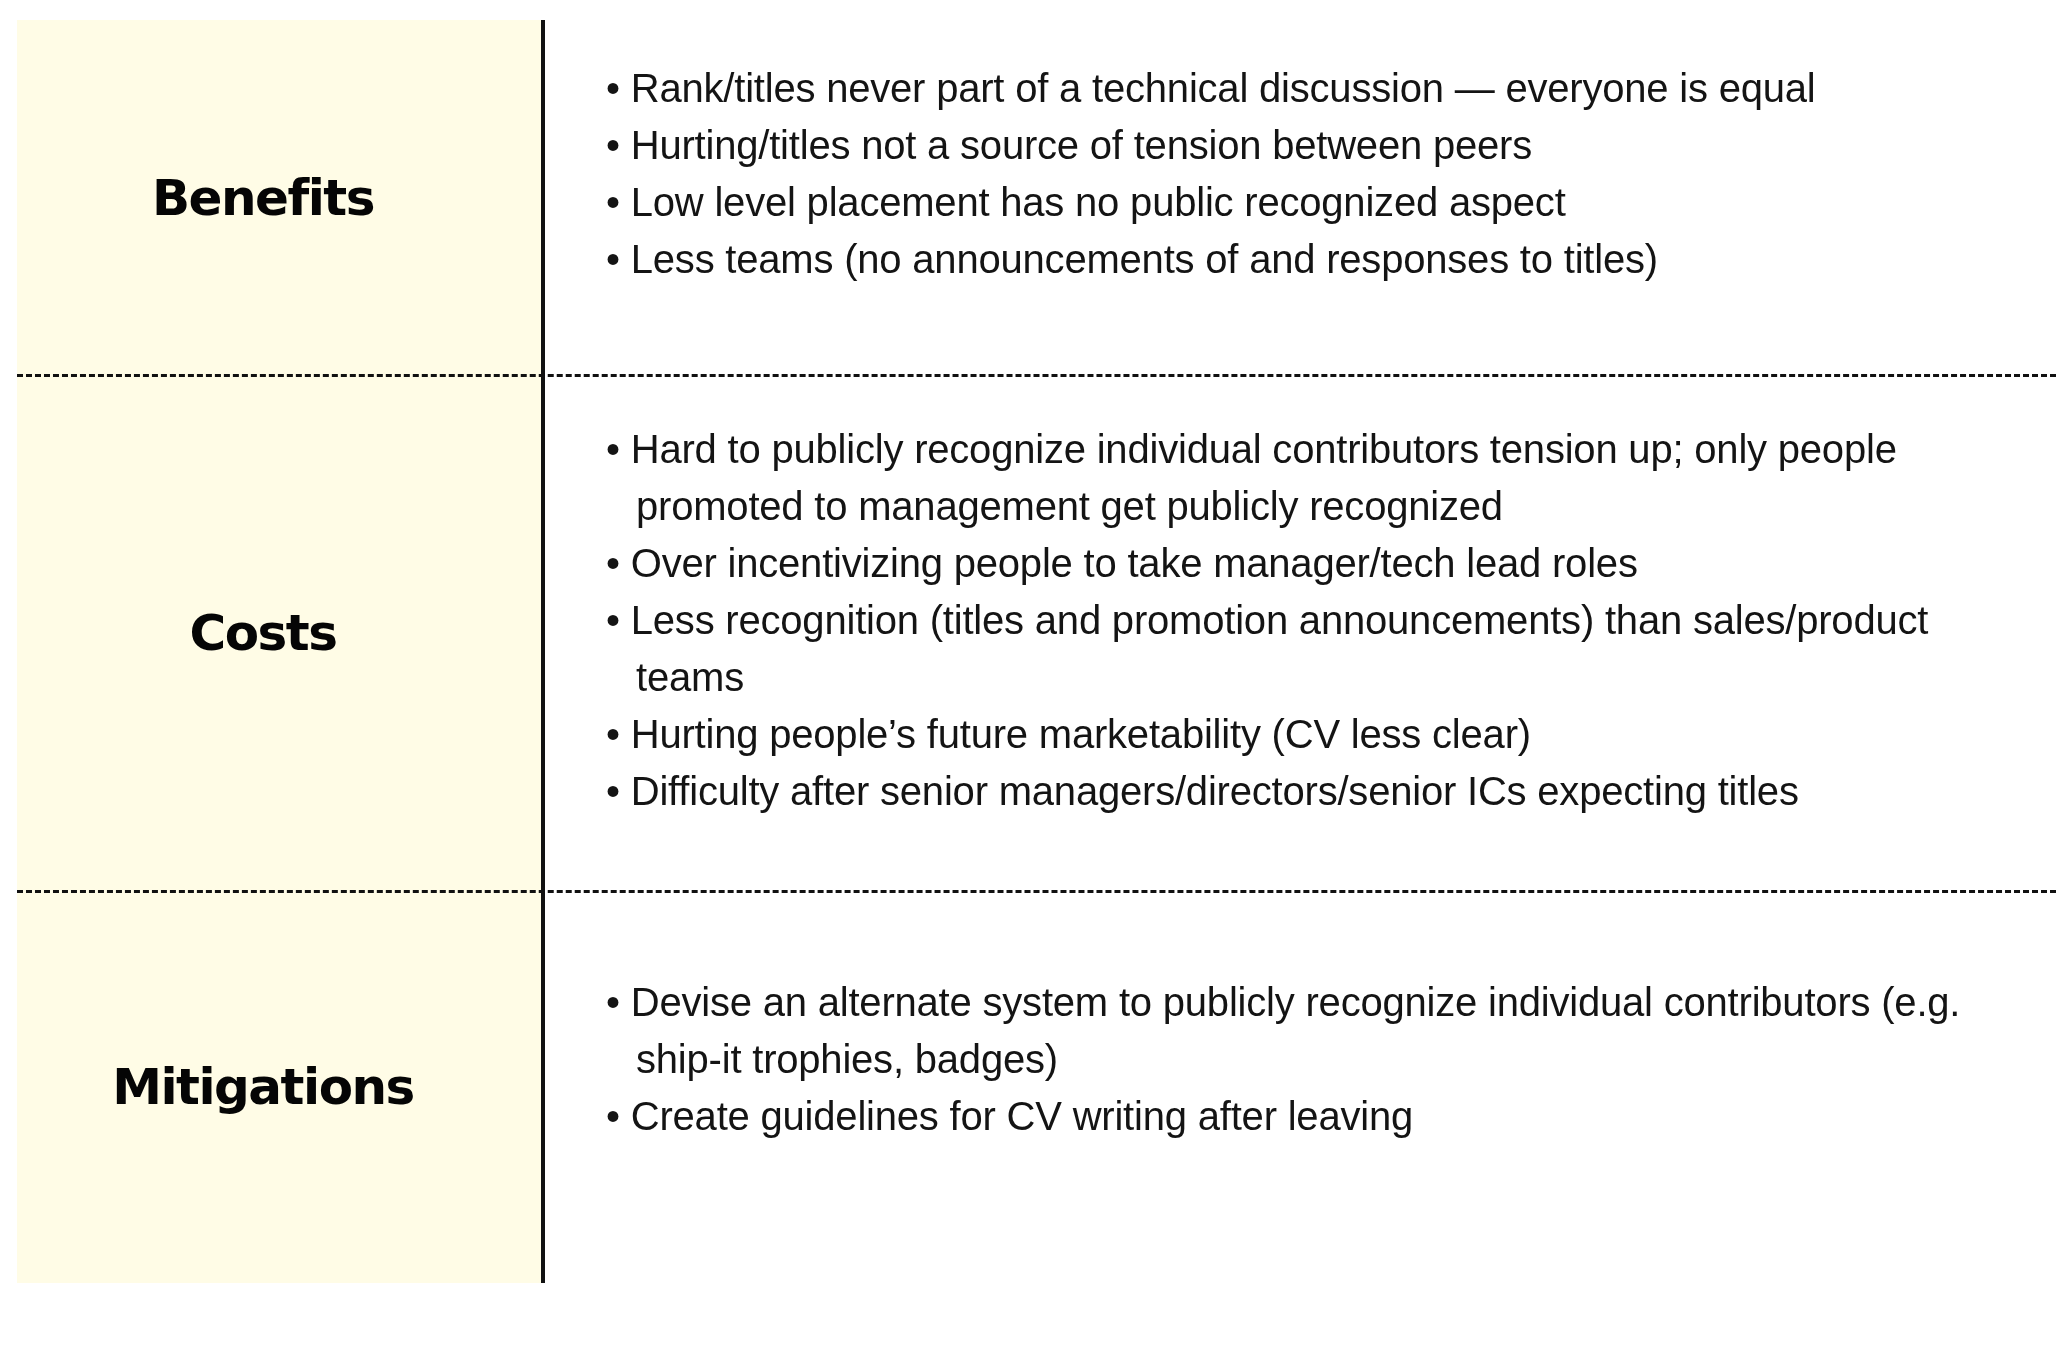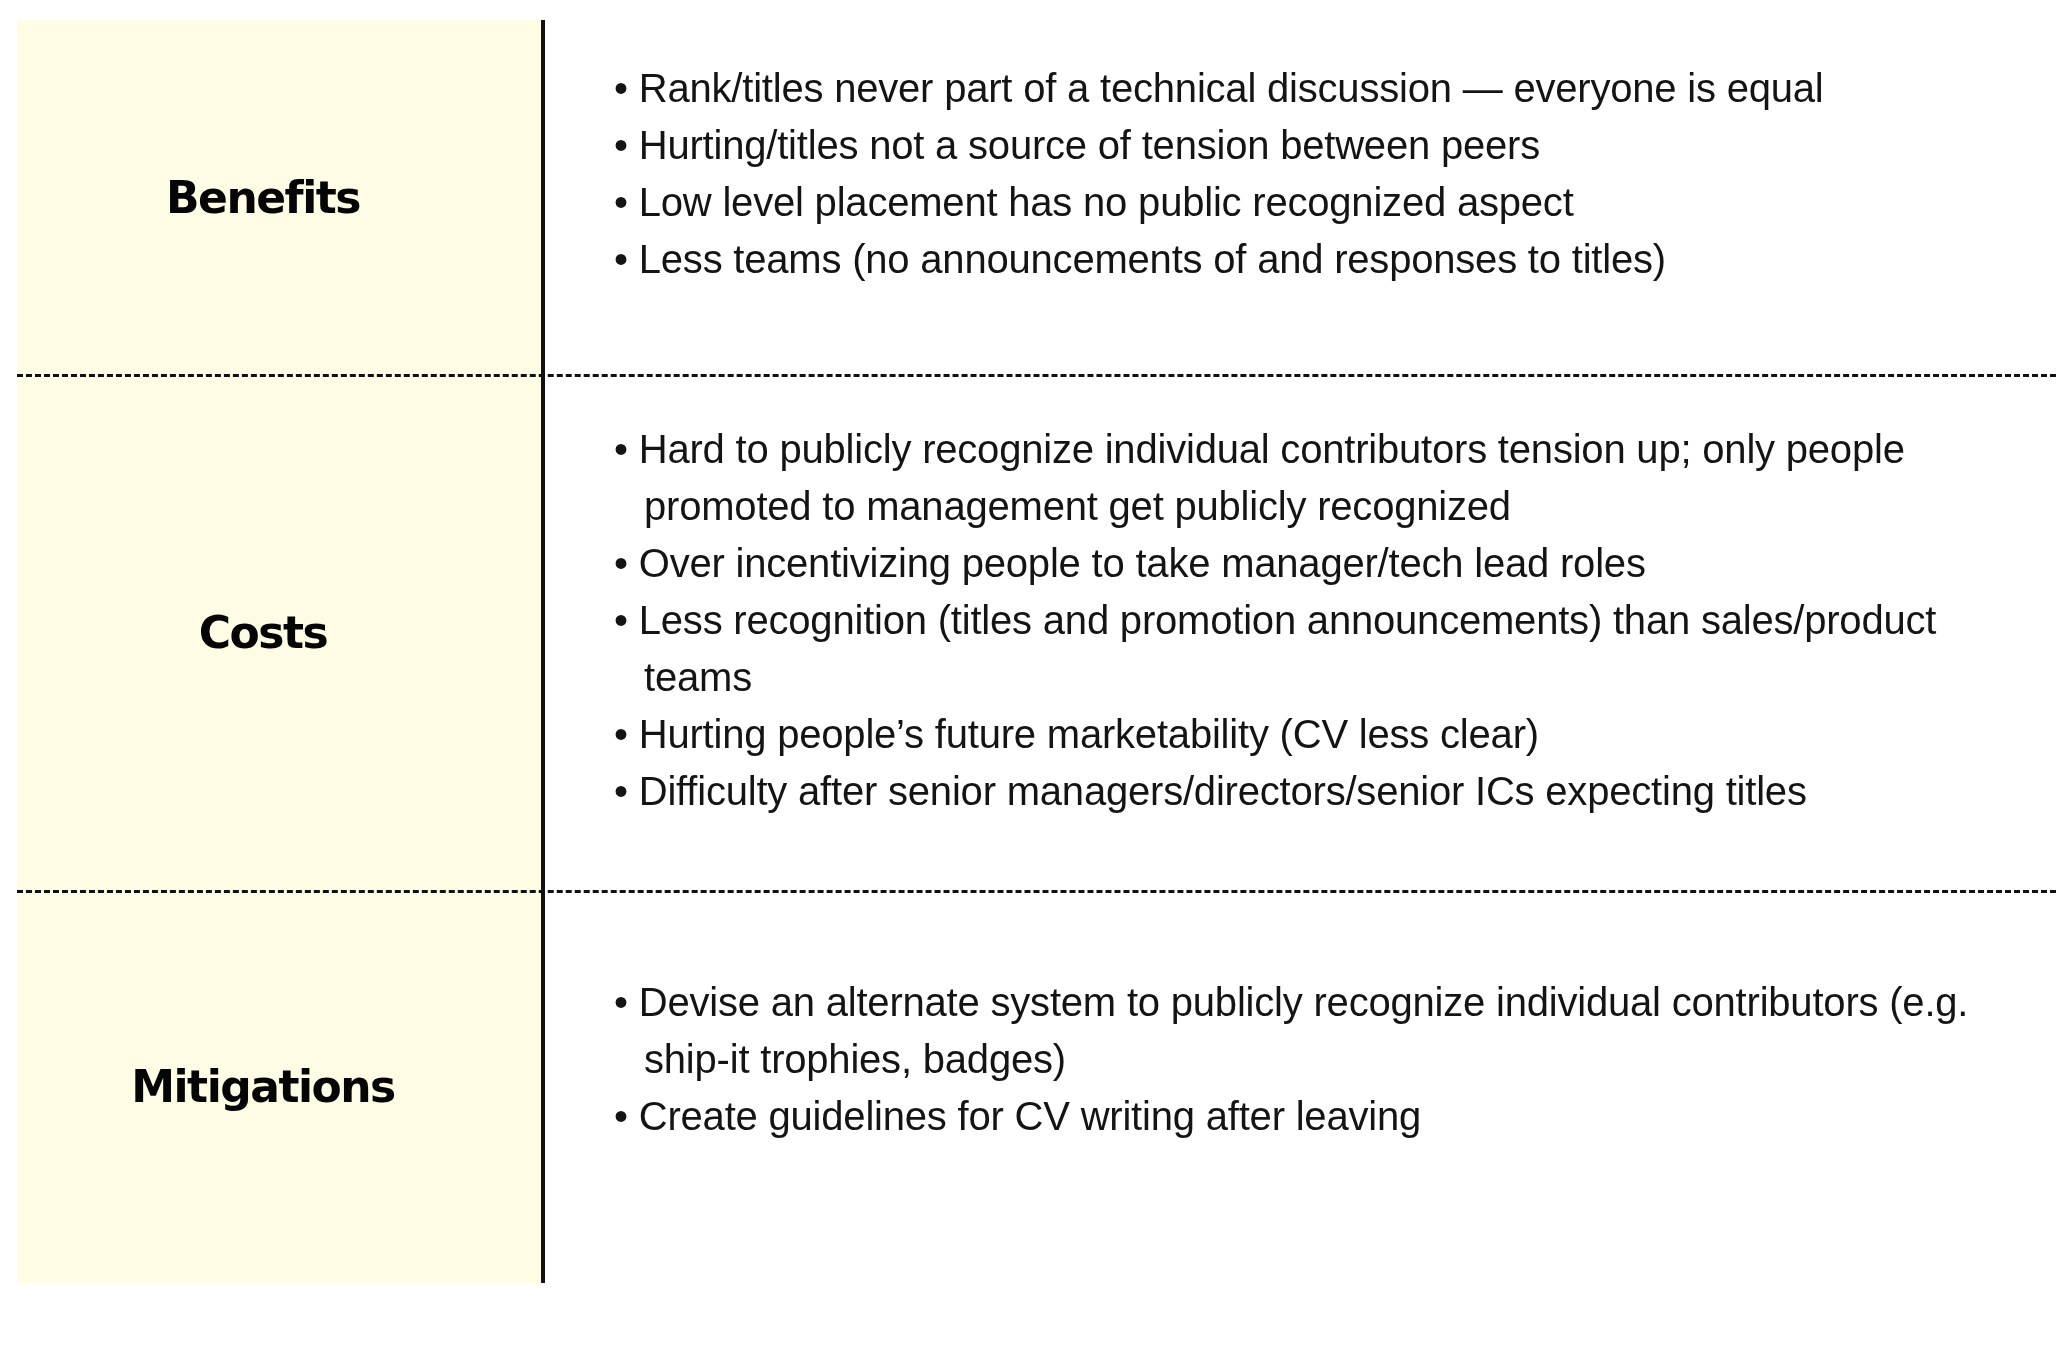--- a/index.html
+++ b/index.html
@@ -80,21 +80,21 @@
     display: flex;
     align-items: center;
     justify-content: center;
     box-sizing: border-box;
     padding-right: 17px;
   }
 
   .label-text {
     font-family: "DejaVu Sans", sans-serif;
     font-weight: 700;
-    font-size: 44px;
+    font-size: 50px;
     letter-spacing: -1.5px;
     color: #050505;
     line-height: 1;
     white-space: nowrap;
   }
 
   .content-cell {
     flex: 1 1 auto;
     box-sizing: border-box;
     padding-left: 55px;
@@ -102,21 +102,21 @@
     display: flex;
     flex-direction: column;
     justify-content: center;
   }
   
   .row.costs .content-cell      { padding-bottom: 26px; }
   .row.mitigations .content-cell{ padding-bottom: 56px; }
   .row.benefits .content-cell   { padding-bottom: 48px; }
 
   .bullet-list {
-    margin: 16px;
+    margin: 8px;
     padding: 0;
     list-style: none;
   }
 
   .bullet-item {
     position: relative;
     margin: 0;
     padding: 0 0 0 30px;
     font-family: "Liberation Sans", sans-serif;
     font-weight: 400;

